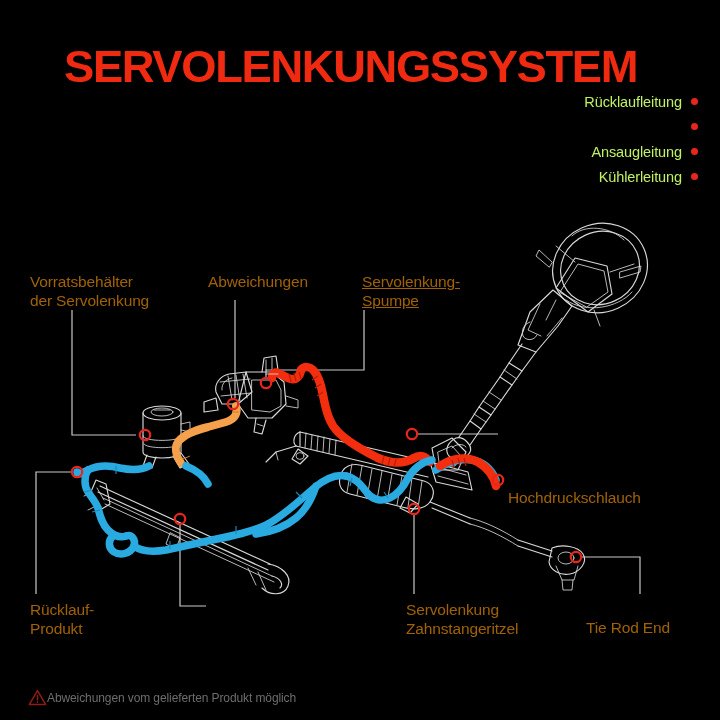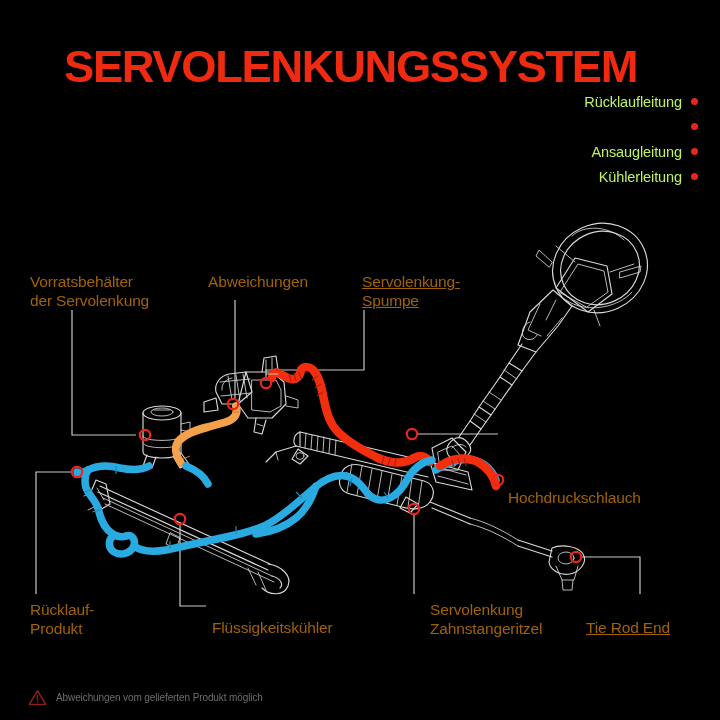--- a/index.html
+++ b/index.html
@@ -85,23 +85,23 @@
   
   #footer {
     position: absolute;
     left: 28px;
     bottom: 14px;
     display: flex;
     align-items: center;
   }
   #footer-text {
     color: #6d6d6d;
-    font-size: 10px;
+    font-size: 12px;
     letter-spacing: -0.1px;
-    margin-left: 9px;
+    margin-left: 0;
   }
 </style>
 </head>
 <body>
 
 <div id="page">
 
   <div id="title">SERVOLENKUNGSSYSTEM</div>
 
   <div id="legend">
@@ -413,26 +413,25 @@
   <div class="callout" style="left:208px; top:272px;">Abweichungen</div>
 
   <div class="callout" style="left:362px; top:272px;text-decoration:underline;">Servolenkung-
 Spumpe</div>
 
   <div class="callout" style="left:508px; top:444px;margin-top:44px;">Hochdruckschlauch</div>
 
   <div class="callout" style="left:30px; top:600px;">Rücklauf-
 Produkt</div>
 
-  <div class="callout" style="left:212px; top:618px;">Flüssigkeitskühler</div>
-
-  <div class="callout" style="left:430px; top:600px;">Servolenkung
+
+  <div class="callout" style="left:406px; top:600px;">Servolenkung
 Zahnstangeritzel</div>
 
-  <div class="callout" style="left:586px; top:618px;text-decoration:underline;">Tie Rod End</div>
+  <div class="callout" style="left:586px; top:618px;">Tie Rod End</div>
 
   <div id="footer">
     <svg width="19" height="17" viewBox="0 0 19 17">
       <path d="M9.5 1.6 L17.6 15.4 L1.4 15.4 Z" fill="none" stroke="#8E1D14" stroke-width="1.5" stroke-linejoin="round"></path>
       <path d="M9.5 6.4 L9.5 11.0" stroke="#8E1D14" stroke-width="1.5" stroke-linecap="round"></path>
       <circle cx="9.5" cy="13.1" r="0.85" fill="#8E1D14"></circle>
     </svg>
     <span id="footer-text">Abweichungen vom gelieferten Produkt möglich</span>
   </div>
 

